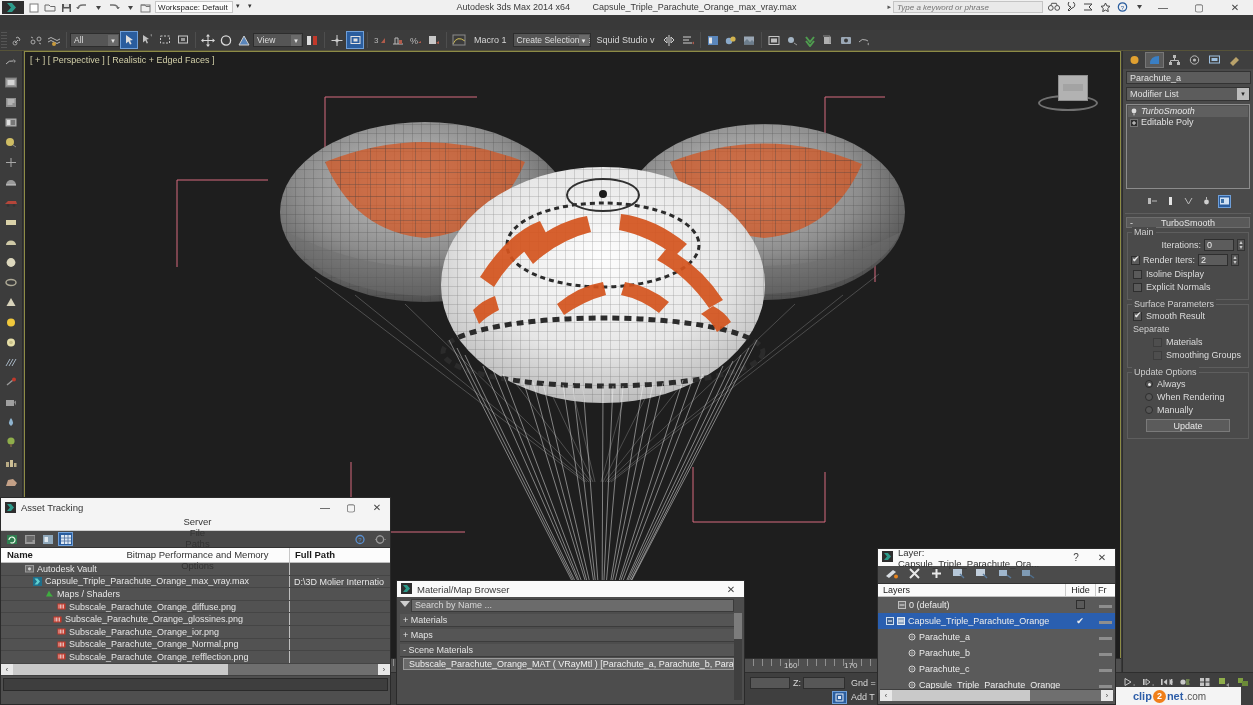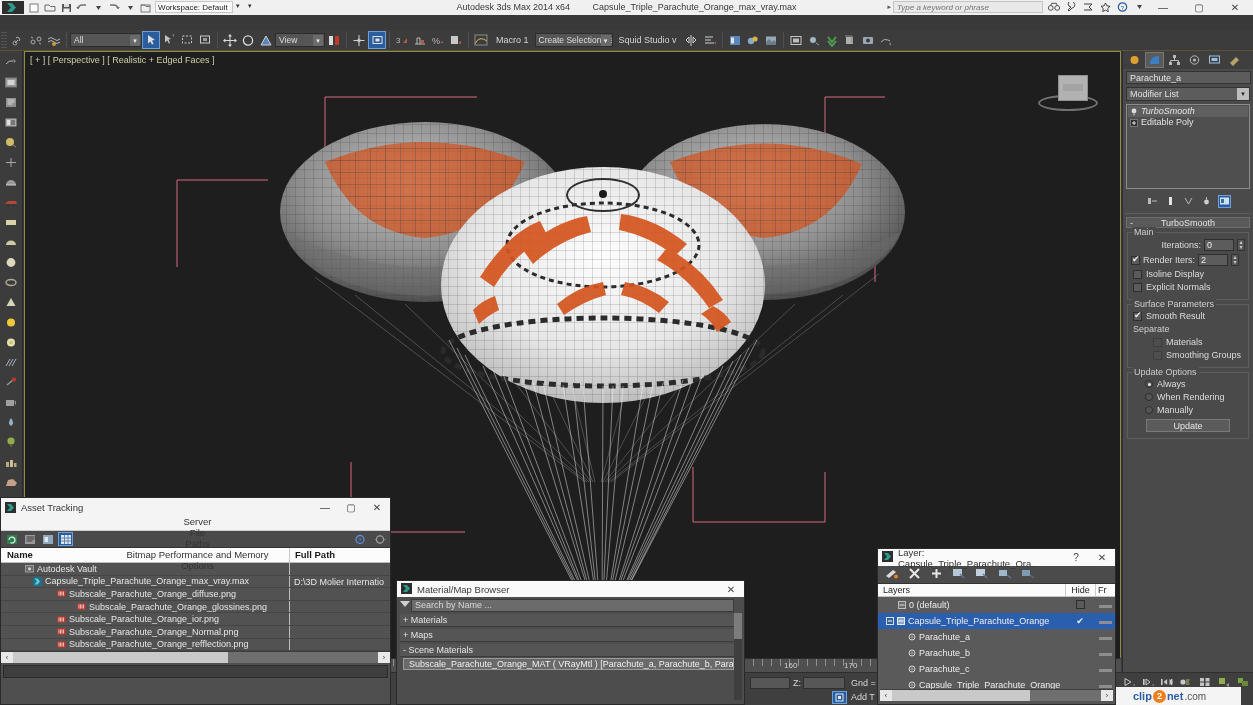--- a/index.html
+++ b/index.html
@@ -338,21 +338,21 @@
           <path d="M2 3l2 1M12 10l-2-1" stroke="#aaa"></path>
         </svg>
       </span>
     <span class="tbtn">
         <svg width="14" height="13" viewBox="0 0 14 13">
           <path d="M1 5q3-3 6 0t6 0M1 8q3-3 6 0t6 0" fill="none" stroke="#b6b6b6"></path>
           <circle cx="7" cy="10" r="2" fill="#c89a3c"></circle>
         </svg>
       </span>
     <div class="sep"></div>
-    <div class="combo" style="width:72px">
+    <div class="combo" style="width:50px">
       <span>All</span>
       <span class="cv">▾</span>
     </div>
     <span class="tbtn on">
         <svg width="13" height="12" viewBox="0 0 13 12">
           <path d="M3 1l7 5-3 .6L8.6 10 7 10.6 5.4 7.5 3 9.5z" fill="#dcdcdc"></path>
         </svg>
       </span>
     <span class="tbtn">
         <svg width="13" height="12" viewBox="0 0 13 12">
@@ -1127,31 +1127,40 @@
         <div class="c1" style="padding-left:32px">
           <svg width="9" height="9" viewBox="0 0 9 9">
               <rect width="9" height="9" fill="#1f6f8b"></rect>
               <path d="M1.5 1.5h3l2.5 3-2.5 3h-3l2.5-3z" fill="#5fd0d0"></path>
             </svg>
           <span>Capsule_Triple_Parachute_Orange_max_vray.max</span>
         </div>
         <div class="c2">D:\3D Molier Internatio</div>
       </div>
       <div class="at-row">
+        <div class="c1" style="padding-left:44px">
+          <svg width="9" height="9" viewBox="0 0 9 9">
+              <path d="M1 7.5L4 1.5l1.5 3L8 7.5z" fill="#3fae3f"></path>
+            </svg>
+          <span>Maps / Shaders</span>
+        </div>
+        <div class="c2"></div>
+      </div>
+      <div class="at-row">
         <div class="c1" style="padding-left:56px">
           <svg width="9" height="9" viewBox="0 0 9 9">
               <rect x="0.5" y="1.5" width="8" height="6" fill="#c9392b"></rect>
               <path d="M2 2.5v4M3.5 2.5v4M5 2.5v4M6.5 2.5v4" stroke="#f0f0f0" stroke-width="0.7"></path>
             </svg>
           <span>Subscale_Parachute_Orange_diffuse.png</span>
         </div>
         <div class="c2"></div>
       </div>
       <div class="at-row">
-        <div class="c1" style="padding-left:76px">
+        <div class="c1" style="padding-left:52px">
           <svg width="9" height="9" viewBox="0 0 9 9">
               <rect x="0.5" y="1.5" width="8" height="6" fill="#c9392b"></rect>
               <path d="M2 2.5v4M3.5 2.5v4M5 2.5v4M6.5 2.5v4" stroke="#f0f0f0" stroke-width="0.7"></path>
             </svg>
           <span>Subscale_Parachute_Orange_glossines.png</span>
         </div>
         <div class="c2"></div>
       </div>
       <div class="at-row">
         <div class="c1" style="padding-left:56px">

